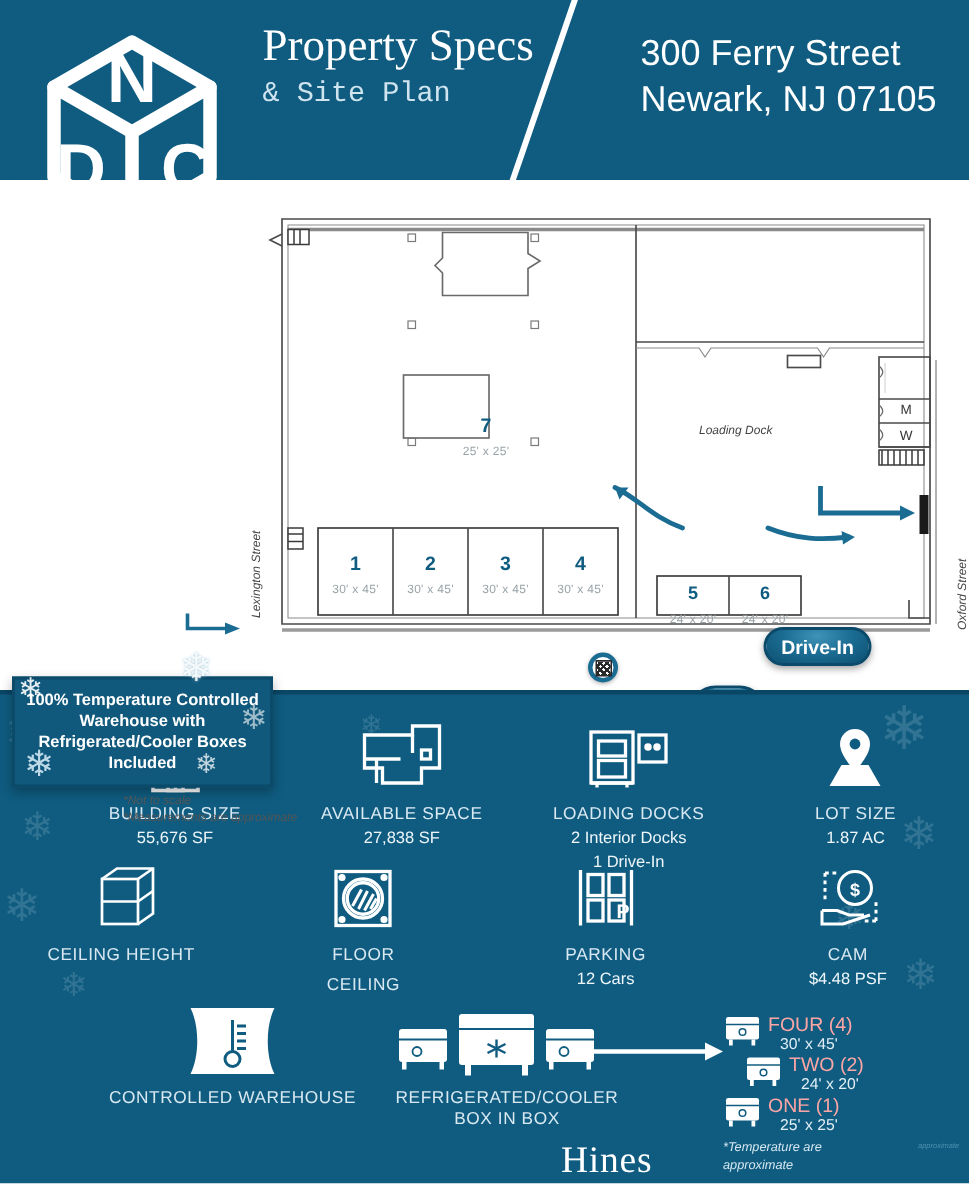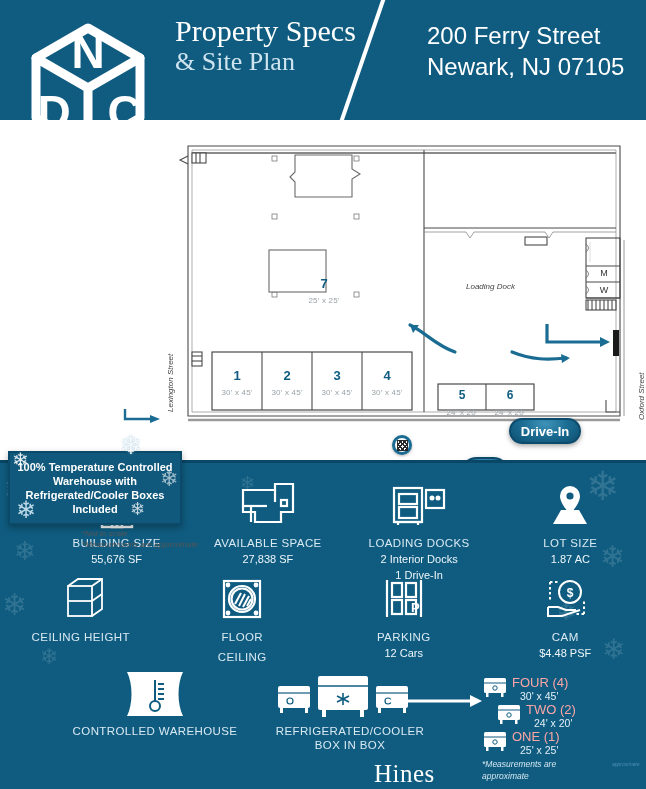--- a/index.html
+++ b/index.html
@@ -21,21 +21,21 @@
   }
   .hdr-title {
     position: absolute; left: 175px; top: 14px; width: 215px;
     color: #ffffff; text-align: left;
   }
   .hdr-title .l1 {
     font-family: "Liberation Serif", serif; font-size: 30px; line-height: 34px;
     letter-spacing: 0px; color: #ffffff; white-space: nowrap;
   }
   .hdr-title .l2 {
-    font-family: Liberation Serif, serif; font-size: 26px; line-height: 28px;
+    font-family: Liberation Mono, monospace; font-size: 19px; line-height: 28px;
     color: #cfe4ef; white-space: nowrap; font-weight: 300;
   }
   .hdr-addr {
     position: absolute; left: 427px; top: 20px; width: 215px;
     color: #ffffff; font-size: 24px; line-height: 31px; font-weight: 400;
     white-space: nowrap;
   }
 
   
   .logo-wrap {
@@ -140,21 +140,21 @@
   }
   .cell .v { font-size: 11px; color: #eef6fa; margin-top: 3px; line-height: 13px; }
 
   .row1 { top: 18px; padding-left: 41px; }
   .row2 { top: 112px; }
 
   .bottom { position: absolute; left: 0; top: 208px; width: 646px; height: 90px; }
   .bcell { position: absolute; text-align: center; color: #ffffff; }
   .bcell .t { font-size: 11.5px; letter-spacing: .4px; line-height: 14px; color: #d9e9f2; }
   .temp-cell { left: 40px; top: 0px; width: 230px; }
-  .box-cell  { left: 250px; top: 0px; width: 200px; }
+  .box-cell  { left: 238px; top: 0px; width: 200px; }
 
   .legend { position: absolute; left: 482px; top: 8px; width: 160px; color: #ffffff; }
   .legend-item { position: relative; height: 27px; }
   .legend-item .lt { font-size: 13px; line-height: 14px; color: #fca5a5; }
   .legend-item .ld { font-size: 10.5px; line-height: 13px; color: #e2eef5; }
   .legend-note {
     font-size: 8.5px; font-style: italic; color: #d4e6f0;
     line-height: 10px; margin-top: 2px;
   }
 
@@ -180,21 +180,21 @@
 
   <div class="header">
     <div class="header-slash"></div>
 
     <div class="hdr-title">
       <div class="l1">Property Specs</div>
       <div class="l2">&amp; Site Plan</div>
     </div>
 
     <div class="hdr-addr">
-      <div>200 Ferry Street</div>
+      <div>300 Ferry Street</div>
       <div>Newark, NJ 07105</div>
     </div>
   </div>
 
   <div class="logo-wrap">
     <div class="logo-shield"></div>
     <svg class="logo-svg" width="156" height="150" viewBox="0 0 156 150">
       <g fill="none" stroke="#ffffff" stroke-width="9" stroke-linejoin="round" stroke-linecap="round">
         <polygon points="78,22 130,52 130,112 78,142 26,112 26,52"></polygon>
         <polyline points="26,52 78,82 130,52"></polyline>
@@ -630,21 +630,21 @@
           <svg style="position:absolute; left:0; top:0;" width="26" height="22" viewBox="0 0 26 22">
             <rect x="2" y="2" width="22" height="15" rx="1.5" fill="#ffffff"></rect>
             <rect x="4" y="17" width="2.5" height="4" fill="#ffffff"></rect>
             <rect x="19" y="17" width="2.5" height="4" fill="#ffffff"></rect>
             <line x1="2" y1="7" x2="24" y2="7" stroke="#0f5c80" stroke-width="1"></line>
             <circle cx="13" cy="12" r="2.2" fill="none" stroke="#0f5c80" stroke-width="1"></circle>
           </svg>
           <div class="lt" style="margin-left:30px;">ONE (1)</div>
           <div class="ld" style="margin-left:38px;">25' x 25'</div>
         </div>
-        <div class="legend-note">*Measurements are</div>
+        <div class="legend-note">*Temperature are</div>
         <div class="legend-note">approximate</div>
       </div>
     </div>
 
     <div class="footer">
       <div class="hines">Hines</div>
       <div class="appr">approximate</div>
     </div>
   </div>
 </div>

